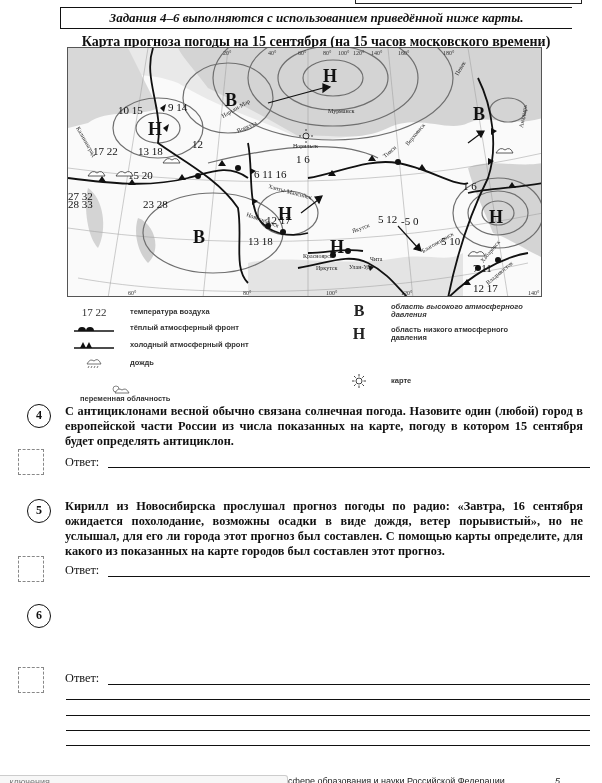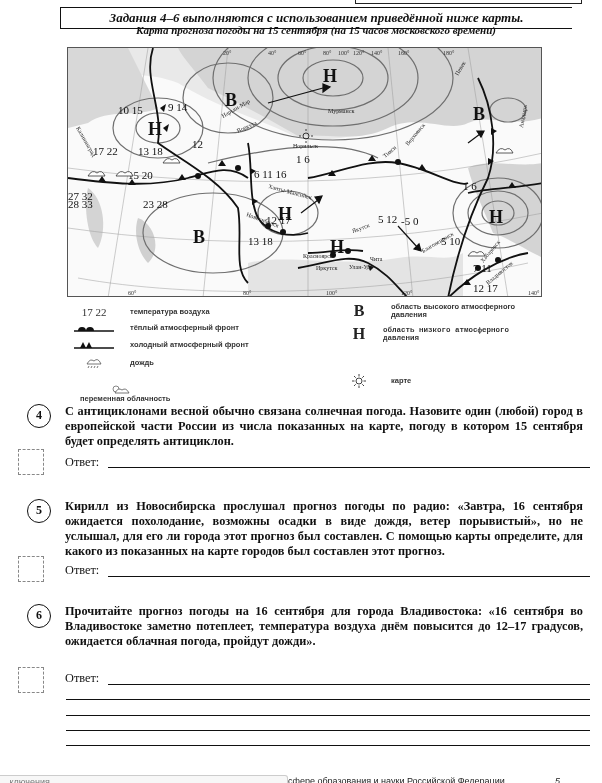--- a/index.html
+++ b/index.html
@@ -4,21 +4,21 @@
 <style>
   * { box-sizing: border-box; margin: 0; padding: 0; }
   html, body { width: 602px; height: 783px; background: #ffffff; overflow: hidden; }
   body { position: relative; font-family: "Liberation Serif", "DejaVu Serif", serif; color: #111; }
 
   .top-stub { position: absolute; left: 355px; top: -2px; width: 227px; height: 6px; border: 1px solid #222; border-top: none; }
 
   .banner { position: absolute; left: 60px; top: 7px; width: 512px; height: 22px; border: 1.5px solid #111; border-right: none;
     font-style: italic; font-weight: bold; font-size: 13px; text-align: center; line-height: 19px; }
 
-  .map-title { position: absolute; left: 60px; top: 24px; width: 512px; text-align: center; font-weight: bold; font-size: 11px; font-style: italic; }
+  .map-title { position: absolute; left: 60px; top: 34px; width: 512px; text-align: center; font-weight: bold; font-size: 14px; }
 
   .map { position: absolute; left: 67px; top: 47px; width: 475px; height: 250px; border: 1px solid #555; background: #e9e9e9; overflow: hidden; }
   .map svg { display: block; }
 
   .legend { position: absolute; left: 70px; top: 300px; width: 480px; height: 92px; font-family: "Liberation Sans", "DejaVu Sans", sans-serif; }
   .leg-item { position: absolute; display: flex; align-items: center; font-size: 7.5px; color: #333; }
   .leg-sym { width: 48px; display: flex; justify-content: center; align-items: center; font-family: "Liberation Serif", serif; }
   .leg-sym.big { font-size: 16px; font-weight: bold; color: #222; }
   .leg-label { font-weight: bold; line-height: 8px; }
 
@@ -262,25 +262,25 @@
       <svg width="22" height="12">
           <circle cx="7" cy="6" r="3" fill="none" stroke="#555" stroke-width="0.7"></circle>
           <path d="M6,10 q3,-6 7,-3 q4,-3 7,3 z" fill="#fff" stroke="#555" stroke-width="0.8"></path>
         </svg>
     </span>
     <span class="leg-label" style="margin-left:10px;">переменная облачность</span>
   </div>
 
   <div class="leg-item" style="left:265px;top:2px;">
     <span class="leg-sym big">В</span>
-    <span class="leg-label" style="margin-left:8px;"><span>область высокого атмосферного</span><br><span>давления</span></span>
+    <span class="leg-label" style="margin-left:8px;font-style:italic;"><span>область высокого атмосферного</span><br><span>давления</span></span>
   </div>
   <div class="leg-item" style="left:265px;top:25px;">
     <span class="leg-sym big">Н</span>
-    <span class="leg-label" style="font-family:Liberation Mono, monospace;"><span>область низкого атмосферного</span><br><span>давления</span></span>
+    <span class="leg-label" style="margin-left:8px;"><span>область низкого атмосферного</span><br><span>давления</span></span>
   </div>
   <div class="leg-item" style="left:265px;top:74px;">
     <span class="leg-sym">
       <svg width="14" height="14">
           <circle cx="7" cy="7" r="3" fill="none" stroke="#111" stroke-width="0.8"></circle>
           <g stroke="#111" stroke-width="0.8">
             <line x1="7" y1="0" x2="7" y2="2.5"></line>
             <line x1="7" y1="11.5" x2="7" y2="14"></line>
             <line x1="0" y1="7" x2="2.5" y2="7"></line>
             <line x1="11.5" y1="7" x2="14" y2="7"></line>
@@ -311,21 +311,21 @@
 </div>
 <div class="score-box" style="top:556px;"></div>
 <div class="answer" style="top:563px;">
     <span>Ответ:</span>
   </div>
 <div class="answer-line" style="left:108px;top:576px;width:482px;"></div>
 
 <div class="task" style="top:604px;height:80px;">
   <div class="task-num">6</div>
   <div class="task-text">
-    <span>Прочитайте прогноз погоды на 16 сентября для города Владивостока: «16 сентября во Владивостоке заметно потеплеет, температура воздуха днём повысится до 12–17 градусов, ожидается облачная погода, пройдут дожди».</span><br>
+    <br>
   </div>
 </div>
 <div class="score-box" style="top:667px;"></div>
 <div class="answer" style="top:671px;">
     <span>Ответ:</span>
   </div>
 <div class="answer-line" style="left:108px;top:684px;width:482px;"></div>
 <div class="answer-line" style="left:66px;top:699px;width:524px;"></div>
 <div class="answer-line" style="left:66px;top:715px;width:524px;"></div>
 <div class="answer-line" style="left:66px;top:730px;width:524px;"></div>

